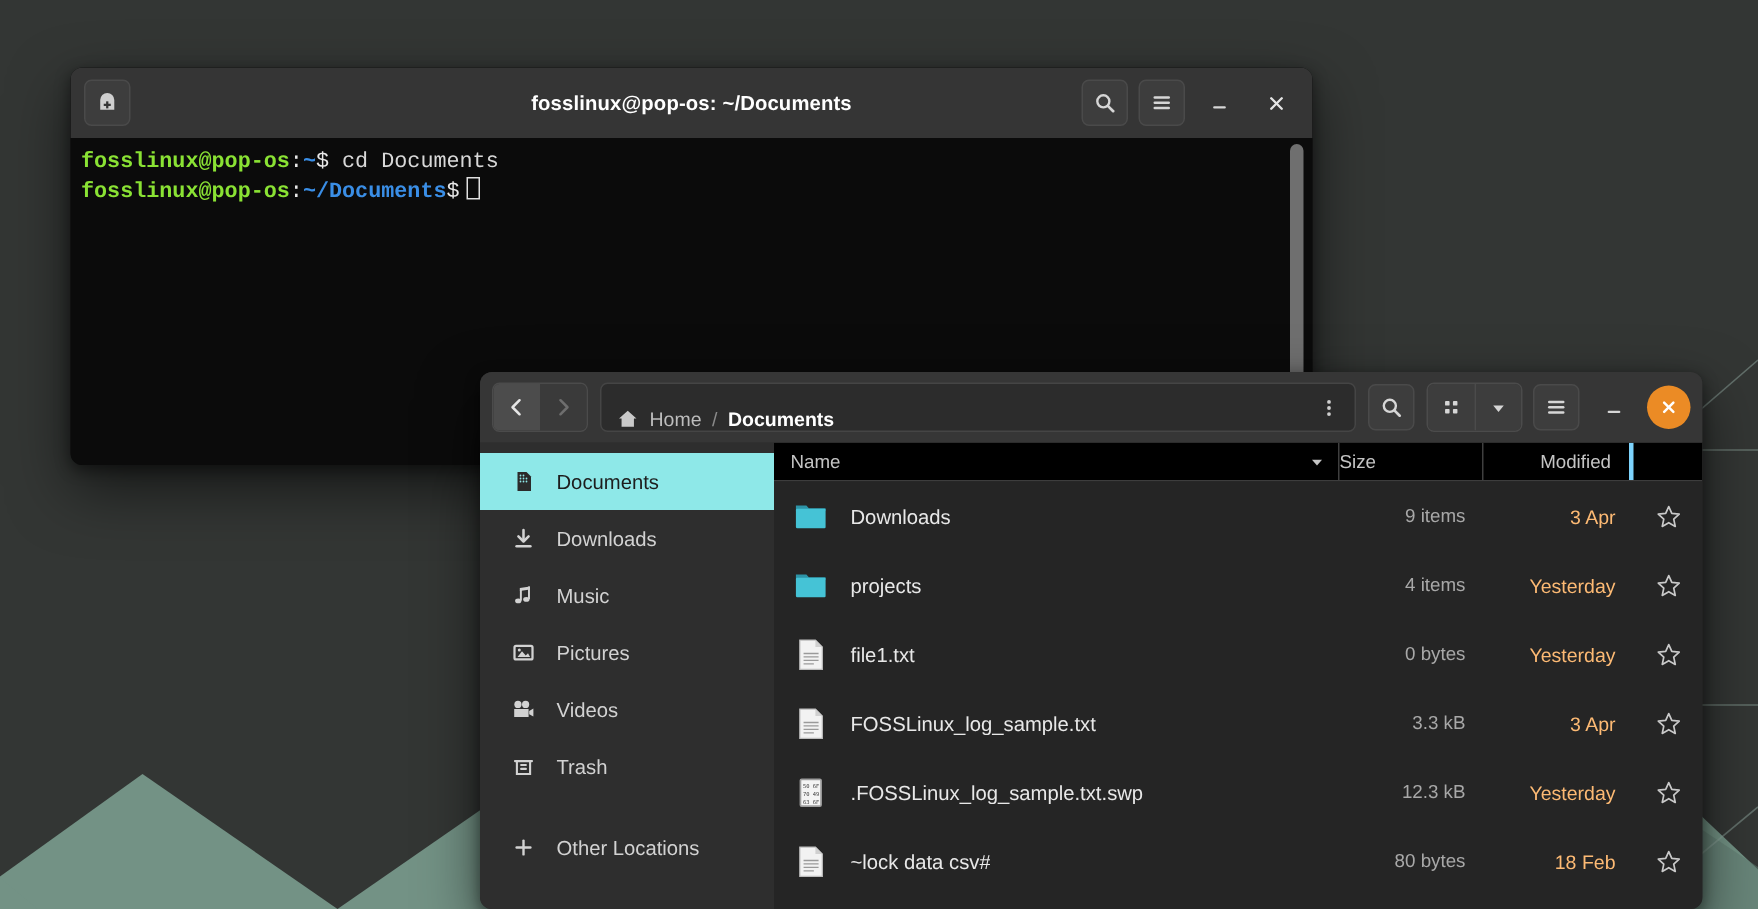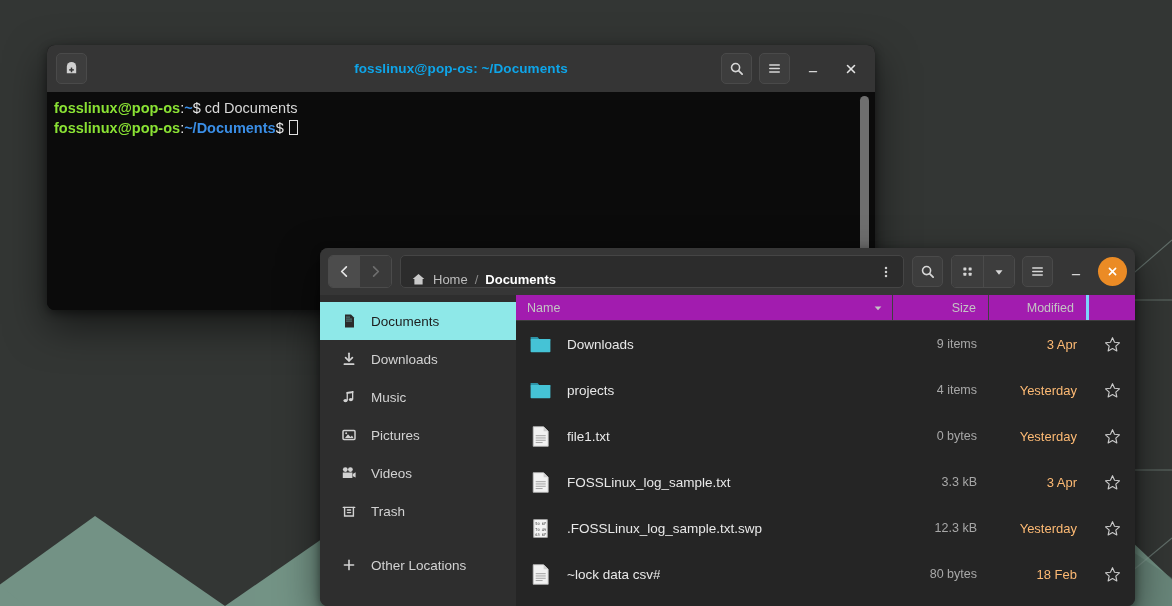--- a/index.html
+++ b/index.html
@@ -81,38 +81,38 @@
     height: 265px;
     background: #0d0d0d;
   }
   #terminal-titlebar { justify-content: flex-start; }
   #terminal-title {
     position: absolute;
     left: 0; right: 0;
     text-align: center;
     font-size: 13.5px;
     font-weight: bold;
-    color: #0ea5e9;
+    color: #ffffff;
     pointer-events: none;
     letter-spacing: 0.1px;
   }
   #terminal-right-buttons {
     margin-left: auto;
     display: flex;
     align-items: center;
     gap: 7px;
     z-index: 2;
   }
 
   #terminal-body {
     position: relative;
     height: calc(100% - 47px);
     background: #0b0b0b;
     padding: 6px 0 0 4px;
-    font-family: Liberation Sans, sans-serif;
+    font-family: Liberation Mono, monospace;
     font-size: 14.5px;
     line-height: 20px;
     overflow: hidden;
   }
   .term-line { white-space: pre; padding-left: 3px; }
   .t-user   { color: #8ae234; font-weight: bold; }
   .t-colon  { color: #e8e8e8; }
   .t-path   { color: #3a8ee6; font-weight: bold; }
   .t-dollar { color: #e8e8e8; }
   .t-cmd    { color: #d8d8d8; }
@@ -284,41 +284,40 @@
     flex: 1 1 auto;
     background: #252525;
     display: flex;
     flex-direction: column;
     overflow: hidden;
   }
   #column-headers {
     display: flex;
     align-items: center;
     height: 26px;
-    background: #a21caf;
+    background: #000000;
     border-bottom: 1px solid #3d3d3d;
     font-size: 12.5px;
     color: #c4c4c4;
     flex: 0 0 26px;
   }
   .col-name {
     flex: 1 1 auto;
     padding-left: 11px;
     display: flex;
     align-items: center;
     justify-content: space-between;
     padding-right: 8px;
     border-right: 1px solid #3f3f3f;
     height: 100%;
     cursor: pointer;
   }
   .col-size {
     width: 96px;
     flex: 0 0 96px;
-    text-align: right;
     padding-right: 12px;
     border-right: 1px solid #3f3f3f;
     line-height: 26px;
     height: 100%;
     cursor: pointer;
   }
   .col-modified {
     width: 100px;
     flex: 0 0 100px;
     text-align: right;

